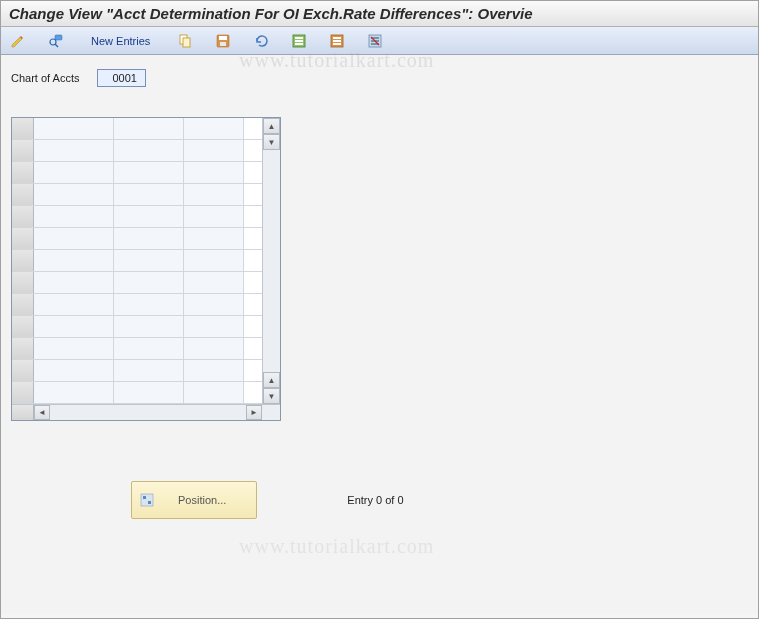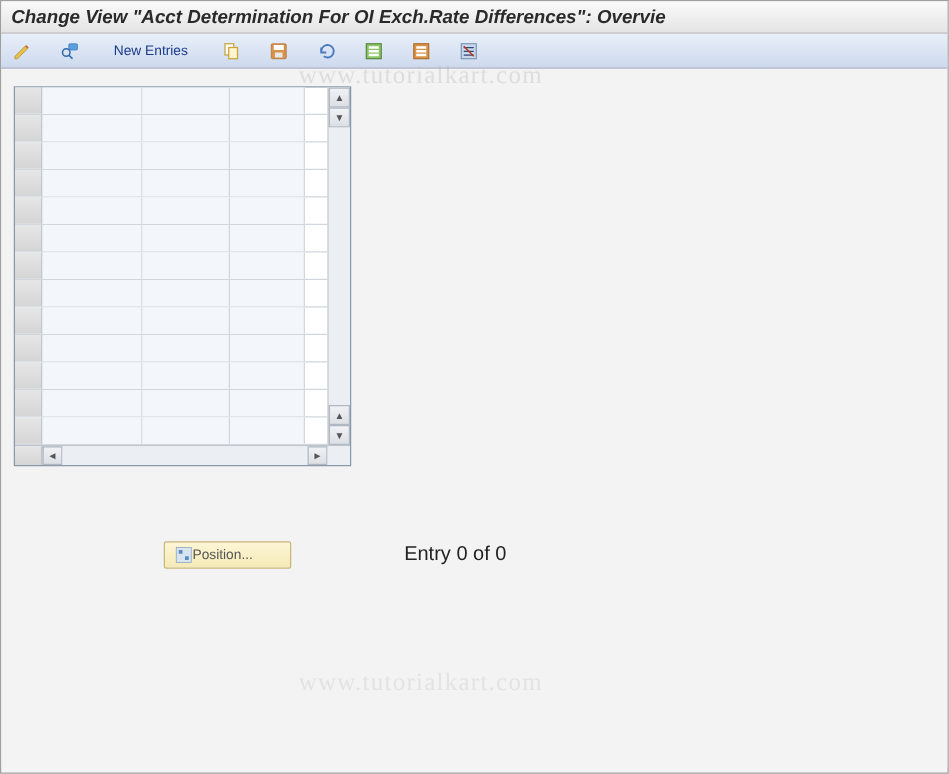--- a/index.html
+++ b/index.html
@@ -179,33 +179,34 @@
     }
     .position-btn {
       background: linear-gradient(to bottom, #fdf6d6, #f4e9b6);
       border: 1px solid #c9b878;
       padding: 3px 30px 3px 8px;
       font-size: 11px;
       color: #555;
       cursor: pointer;
       display: flex;
       align-items: center;
-      height: 22px;
+      gap: 24px;
+      height: 38px;
       border-radius: 2px;
       justify-content: space-between;
     }
     .pos-icon {
       width: 14px;
       height: 14px;
       display: inline-flex;
       align-items: center;
       justify-content: center;
     }
     .entry-status {
-      font-size: 16px;
+      font-size: 11px;
       color: #222;
     }
     .watermark {
       position: absolute;
       top: 48px;
       left: 238px;
       font-size: 20px;
       color: rgba(180,180,180,0.35);
       letter-spacing: 1px;
       pointer-events: none;
@@ -286,20 +287,24 @@
         <line x1="4" y1="5" x2="12" y2="5" stroke="#2a4a7a" stroke-width="1"></line>
         <line x1="4" y1="8" x2="12" y2="8" stroke="#2a4a7a" stroke-width="1"></line>
         <line x1="4" y1="11" x2="12" y2="11" stroke="#2a4a7a" stroke-width="1"></line>
         <line x1="4" y1="4" x2="12" y2="12" stroke="#c03020" stroke-width="1.2"></line>
       </svg>
   </span>
 </div>
 
 <div class="content">
 
+  <div class="field-row">
+    <span class="field-label">Chart of Accts</span>
+    <span class="field-value">0001</span>
+  </div>
 
   <div class="grid-wrap">
     <div class="grid-body">
       <div class="grid-rows" id="grid-rows">
           <div class="grid-row">
             <div class="gr-sel"></div>
             <div class="gr-cell gr-gl"></div>
             <div class="gr-cell gr-cur"></div>
             <div class="gr-cell gr-crcy"></div>
           </div>

